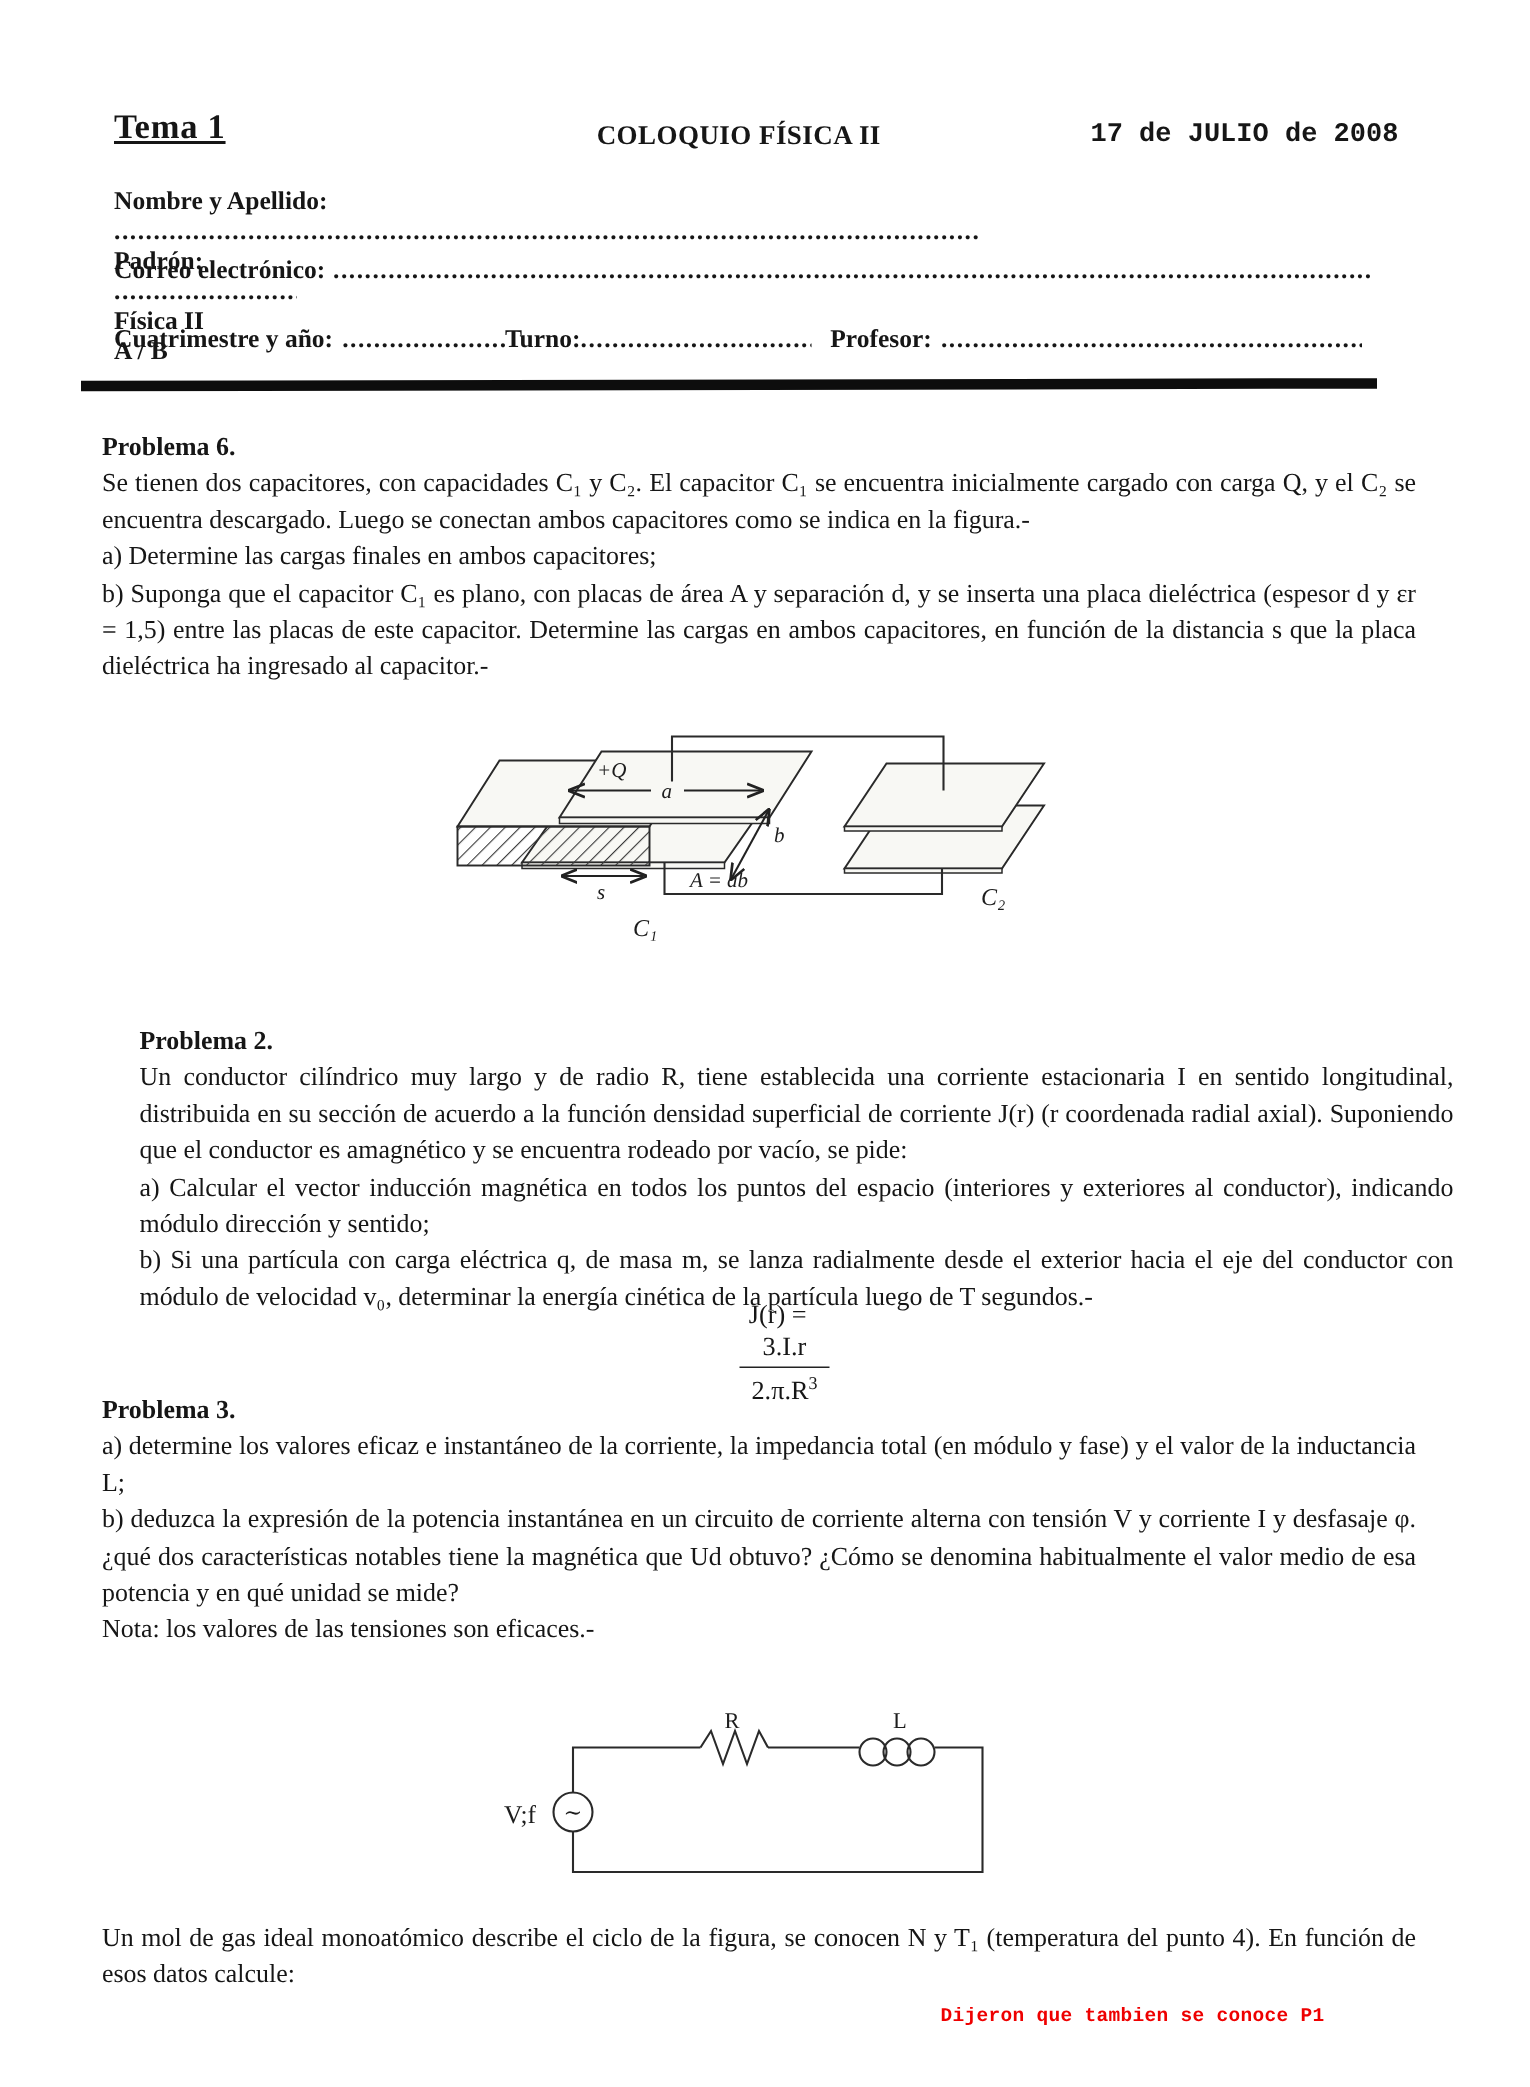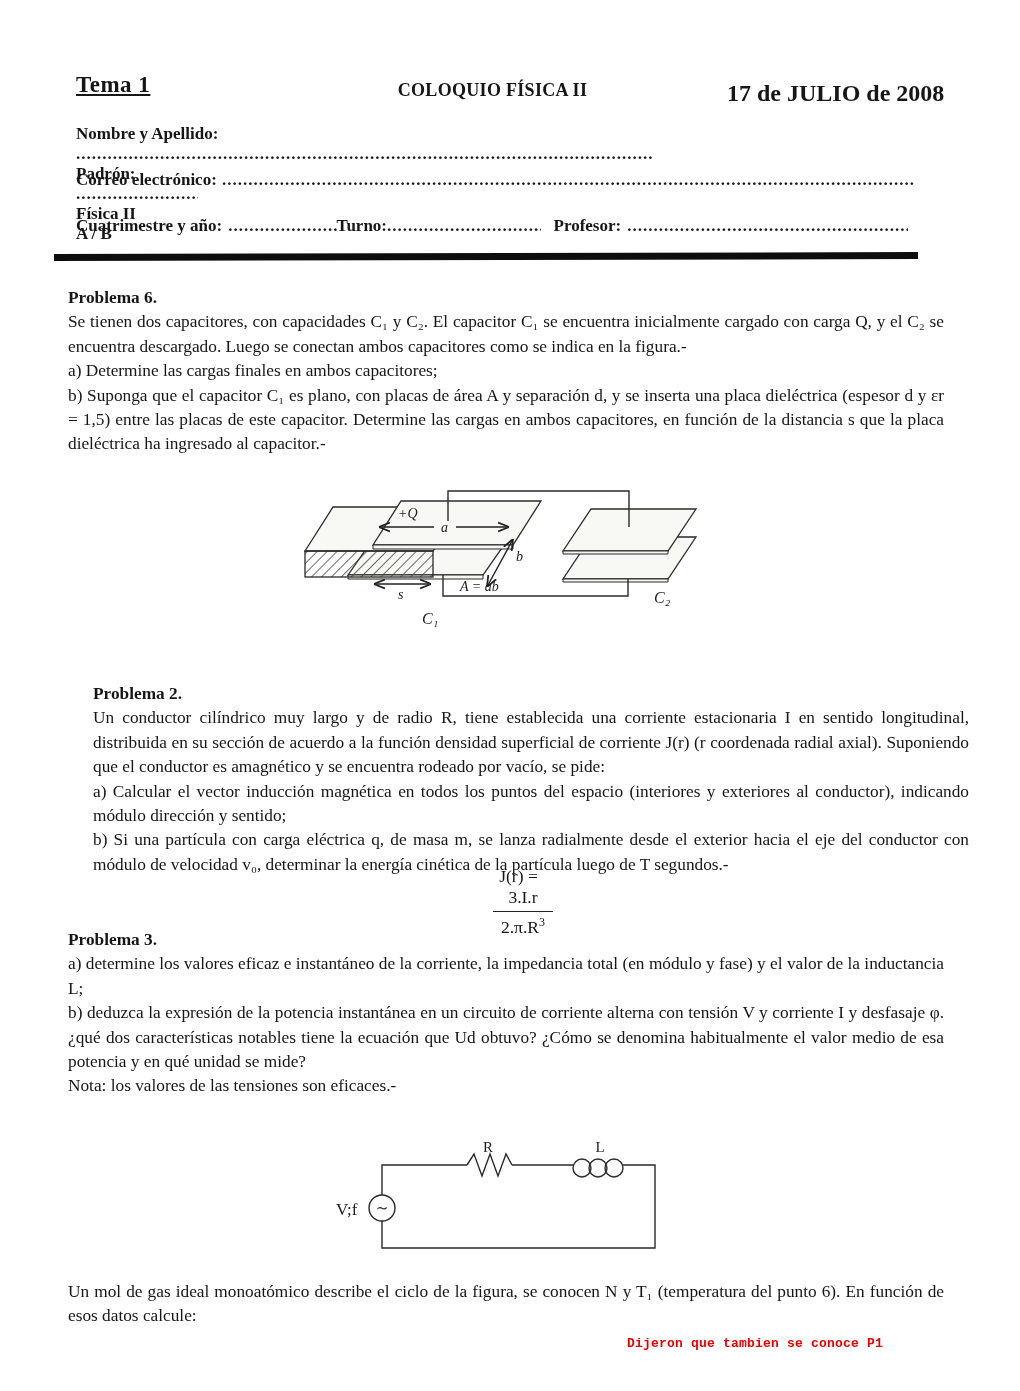--- a/index.html
+++ b/index.html
@@ -17,21 +17,21 @@
     position:absolute;left:76px;top:72px;
     font-size:23px;font-weight:bold;text-decoration:underline;
     letter-spacing:.5px;
   }
   .doc-title{
     position:absolute;left:0;top:80px;width:985px;
     text-align:center;font-weight:bold;font-size:18px;letter-spacing:.3px;
   }
   .doc-date{
     position:absolute;left:727px;top:80px;
-    font-weight:bold;font-size:24px;
+    font-weight:bold;font-size:18px;font-family:Liberation Mono, monospace;
   }
   
   .form-row{
     position:absolute;left:76px;
     display:flex;align-items:baseline;
     font-weight:bold;font-size:17px;white-space:nowrap;
   }
   #row-name{top:124px;width:838px;flex-direction:column;}
   #row-email{top:170px;width:838px;}
   #row-cuatri{top:216px;width:832px;}
@@ -208,21 +208,21 @@
     <span class="lhs">J(r) =</span>
     <span class="frac">
       <span class="num">3.I.r</span>
       <span class="den"><span>2.π.R</span><sup>3</sup></span>
     </span>
   </div>
 
   <div class="prob" id="p3">
     <div class="head"><span>Problema 3.</span></div>
     <p>a) determine los valores eficaz e instantáneo de la corriente, la impedancia total (en módulo y fase) y el valor de la inductancia L;</p>
-    <p>b) deduzca la expresión de la potencia instantánea en un circuito de corriente alterna con tensión V y corriente I y desfasaje φ. ¿qué dos características notables tiene la ecuación que Ud obtuvo? ¿Cómo se denomina habitualmente el valor medio de esa potencia y en qué unidad se mide?</p>
+    <p>b) deduzca la expresión de la potencia instantánea en un circuito de corriente alterna con tensión V y corriente I y desfasaje φ. ¿qué dos características notables tiene la magnética que Ud obtuvo? ¿Cómo se denomina habitualmente el valor medio de esa potencia y en qué unidad se mide?</p>
     <p>Nota: los valores de las tensiones son eficaces.-</p>
   </div>
 
   <svg id="fig3" width="380" height="122" viewBox="0 0 380 122">
     <g stroke="#2a2a2a" stroke-width="1.4" fill="none">
 
       <circle cx="52" cy="68" r="13"></circle>
 
       <polyline points="52,55 52,25 137,25"></polyline>
       <polyline points="137,25 144,14 152,36 160,14 168,36 176,14 182,25"></polyline>
@@ -234,18 +234,18 @@
       </g>
       <polyline points="293,25 325,25 325,108 52,108 52,81"></polyline>
     </g>
     <text x="52" y="73" text-anchor="middle" font-size="15">∼</text>
     <text x="6" y="75" font-size="17">V;f</text>
     <text x="158" y="12" text-anchor="middle" class="cir-lab">R</text>
     <text x="270" y="12" text-anchor="middle" class="cir-lab">L</text>
   </svg>
 
   <div class="prob" id="p4">
-    <p>Un mol de gas ideal monoatómico describe el ciclo de la figura, se conocen N y T₁ (temperatura del punto 6). En función de esos datos calcule:</p>
+    <p>Un mol de gas ideal monoatómico describe el ciclo de la figura, se conocen N y T₁ (temperatura del punto 4). En función de esos datos calcule:</p>
   </div>
 
   <div class="annotation">Dijeron que tambien se conoce P1</div>
 
 </div>
 
 </body></html>

